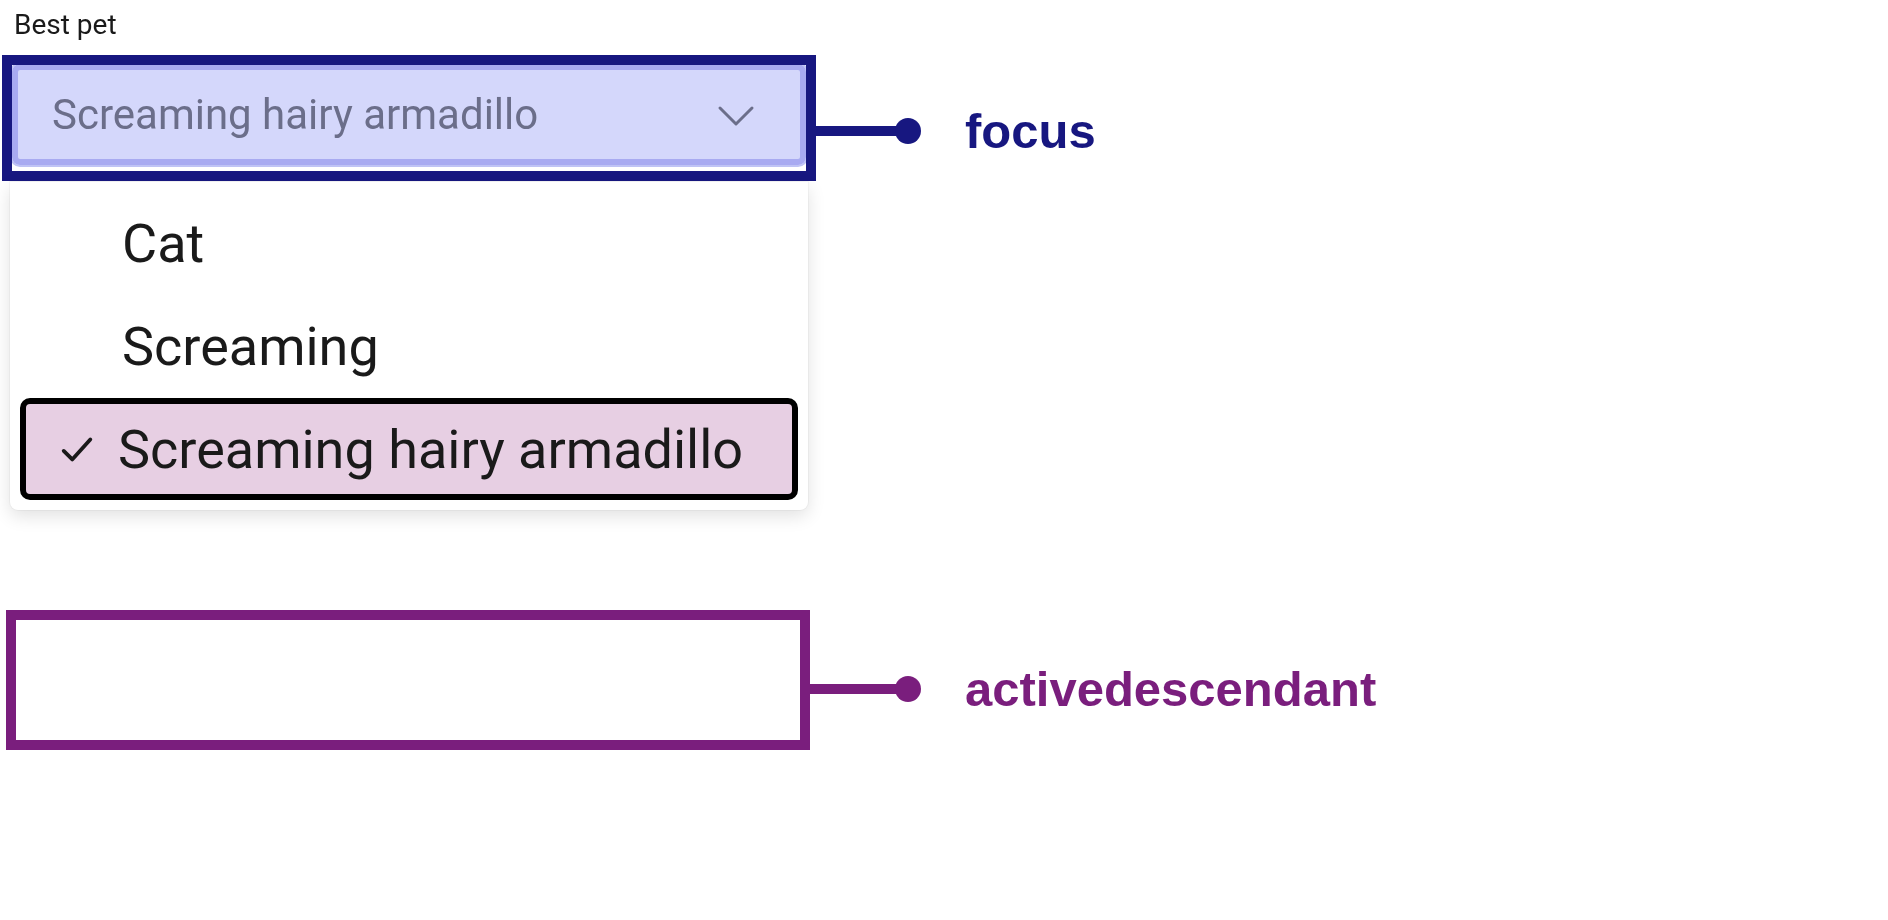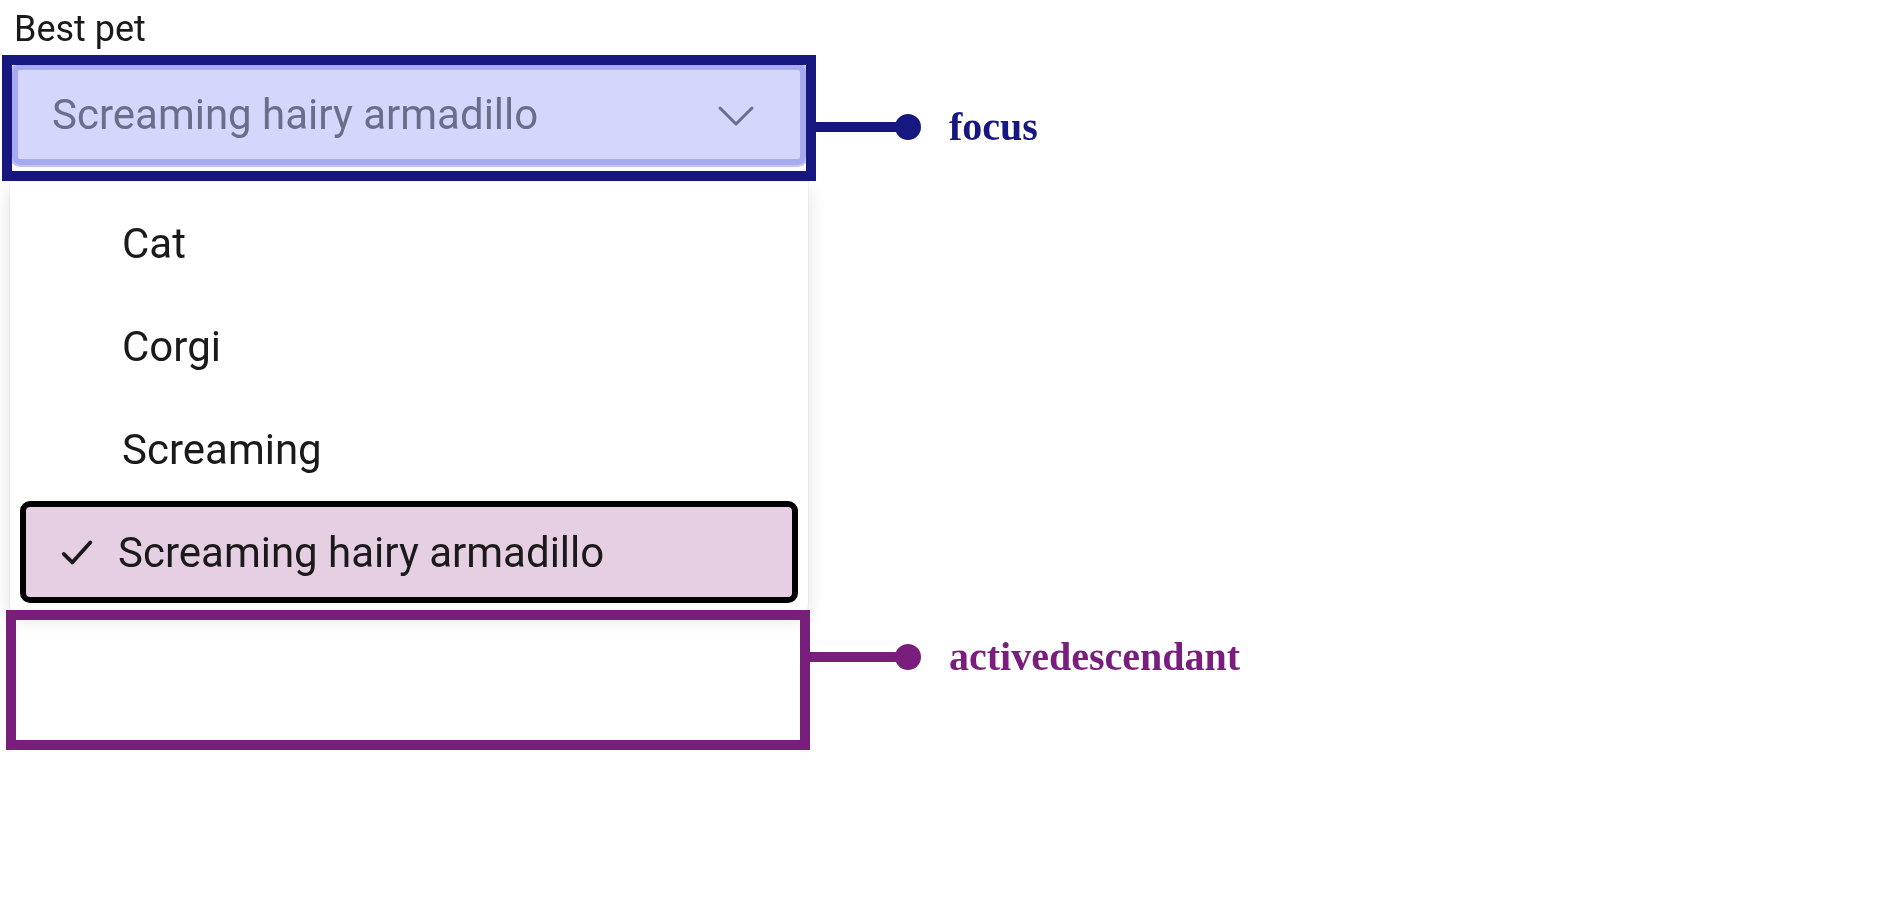--- a/index.html
+++ b/index.html
@@ -16,21 +16,21 @@
     position: relative;
     width: 1888px;
     height: 920px;
   }
 
   
   .field-label {
     position: absolute;
     left: 14px;
     top: 8px;
-    font-size: 36px;
+    font-size: 28px;
     line-height: 1.2;
     color: #1a1a1a;
     font-weight: 400;
   }
 
   
   .combobox-wrap {
     position: absolute;
     left: 10px;
     top: 62px;
@@ -84,21 +84,21 @@
     box-shadow: 0 6px 18px rgba(0,0,0,.12), 0 0 0 1px rgba(0,0,0,.03);
     padding-top: 10px;
     padding-bottom: 0;
   }
 
   .option {
     display: flex;
     align-items: center;
     height: 103px;
     padding-left: 112px;
-    font-size: 42px;
+    font-size: 54px;
     color: #1a1a1a;
     position: relative;
   }
 
   .option.active {
     background: #e7cfe3;
     border: 6px solid #000000;
     border-radius: 10px;
     margin: 0 10px 10px 10px;
     padding-left: 32px;
@@ -144,38 +144,38 @@
     background: currentColor;
   }
   .callout .dot {
     width: 26px;
     height: 26px;
     border-radius: 50%;
     background: currentColor;
     margin-left: -1px;
   }
   .callout .text {
-    font-family: Liberation Serif, serif;
-    font-size: 40px;
+    font-family: Liberation Sans, sans-serif;
+    font-size: 49px;
     font-weight: 700;
-    margin-left: 28px;
+    margin-left: 44px;
     white-space: nowrap;
   }
 
   .callout.focus {
     color: #171780;
     left: 814px;
     top: 103px;
   }
   .callout.focus .line { width: 82px; }
 
   .callout.active {
     color: #7a1e7d;
     left: 808px;
-    top: 633px;
+    top: 661px;
   }
   .callout.active .line { width: 88px; }
 </style>
 </head>
 <body>
 
 <div class="stage">
 
   <div class="field-label">Best pet</div>
 
@@ -189,23 +189,20 @@
       </span>
     </div>
   </div>
   <div class="focus-outline"></div>
 
   <div class="listbox">
     <div class="option">
       <span class="option-text">Cat</span>
     </div>
     <div class="option">
-      <span class="option-text">Corgi</span>
-    </div>
-    <div class="option">
       <span class="option-text">Screaming</span>
     </div>
     <div class="option active">
       <span class="check">
         <svg viewBox="0 0 40 40" aria-hidden="true">
           <polyline points="6,22 15,31 34,10" fill="none" stroke="#1a1a1a" stroke-width="4" stroke-linecap="round" stroke-linejoin="round"></polyline>
         </svg>
       </span>
       <span class="option-text">Screaming hairy armadillo</span>
     </div>

